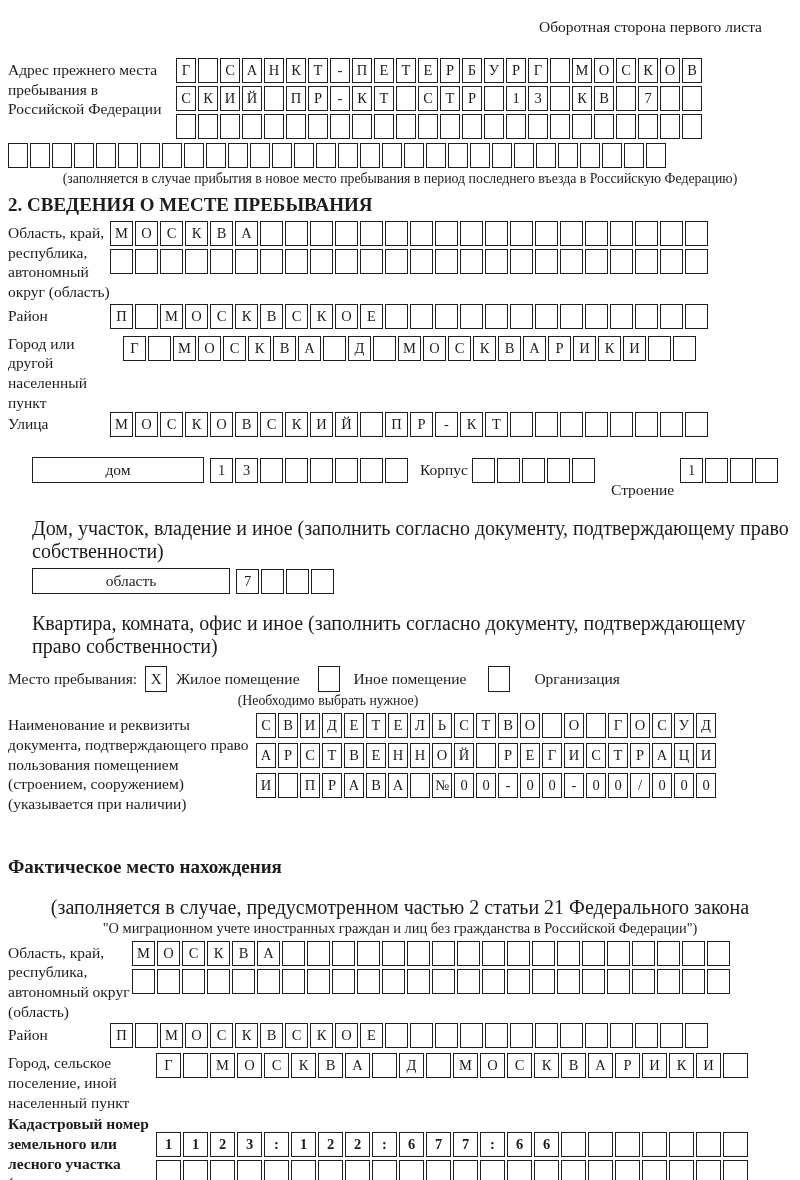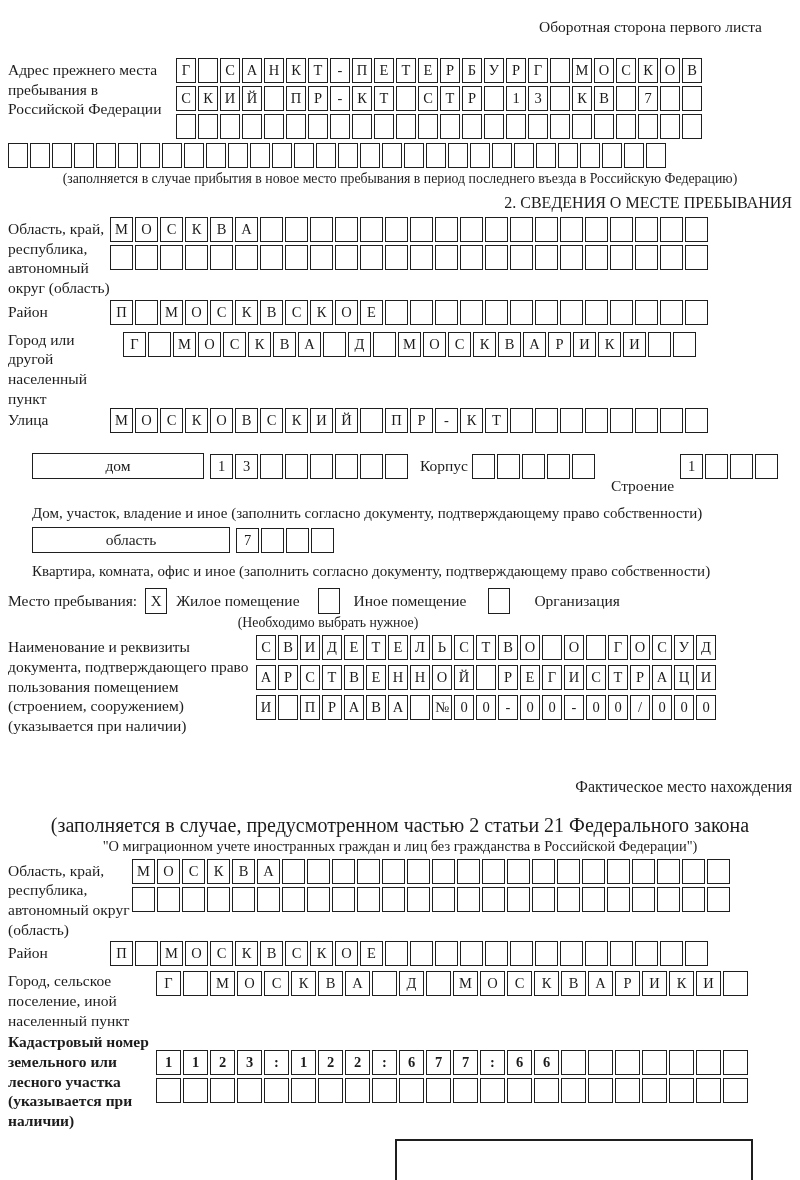--- a/index.html
+++ b/index.html
@@ -23,22 +23,22 @@
   .mid  .cell { width:23px; }
   .wide .cell { width:25px; }
 
   .lblbox {
     border:1.6px solid #1f1f1f; height:26px; display:flex; align-items:center;
     justify-content:center; font-size:15.5px; flex:0 0 auto;
   }
   .inline-lbl { font-size:15.5px; padding-top:3px; flex:0 0 auto; }
 
   .note-c { text-align:center; font-size:13.8px; margin-top:1px; }
-  .note-l { font-size:15px; margin-top:10px; margin-left:24px; }
-  .h-bold { text-align:right; font-weight:normal; font-size:16px; }
+  .note-l { font-size:20px; margin-top:18px; margin-left:24px; }
+  .h-bold { text-align:left; font-weight:bold; font-size:19px; }
 
   .chk {
     width:22px; height:26px; border:1.6px solid #1f1f1f; flex:0 0 auto;
     display:flex; align-items:center; justify-content:center; font-size:15px;
   }
   .stay-row { display:flex; align-items:center; margin-top:8px; font-size:15.5px; }
 
   .stamp-box { border:2px solid #1f1f1f; width:358px; height:178px; margin:8px 0 0 387px; }
 </style>
 </head>

